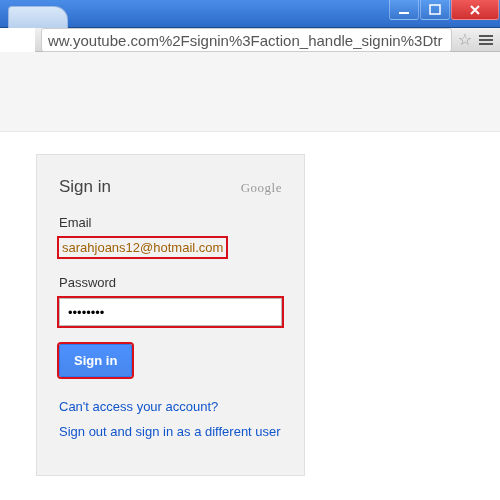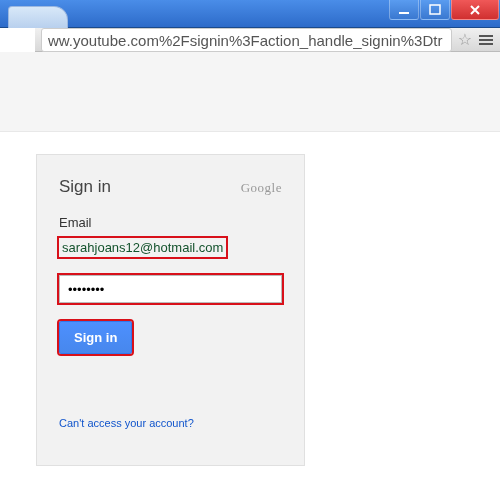--- a/index.html
+++ b/index.html
@@ -73,21 +73,21 @@
       padding: 22px 22px 26px 22px;
     }
     .card-header { display: flex; justify-content: space-between; align-items: baseline; margin-bottom: 18px; }
     .signin-title { font-size: 17px; color: #444; font-weight: normal; }
     .google-logo { font-family: Liberation Serif, serif; font-size: 13px; color: #999; letter-spacing: 0.5px; }
     
     .field-label { font-size: 13px; font-weight: normal; color: #333; margin-bottom: 8px; display: block; }
     .email-display {
       display: inline-block;
       font-size: 13px;
-      color: #14532d;
+      color: #a16207;
       padding: 2px 3px;
       margin-bottom: 18px;
     }
     .highlight-red { outline: 2px solid #d8101a; outline-offset: 0; }
     
     .password-input {
       width: 100%;
       height: 28px;
       border: 1px solid #bbb;
       padding: 0 8px;
@@ -101,21 +101,21 @@
       border: 1px solid #3079ed;
       color: #fff;
       font-size: 13px;
       font-weight: bold;
       padding: 8px 14px;
       cursor: pointer;
       border-radius: 2px;
       margin-bottom: 22px;
     }
     
-    .link { display: block; color: #1155cc; font-size: 11px; text-decoration: none; margin-bottom: 10px; cursor: pointer; margin-top: 41px; }
+    .link { display: block; color: #1155cc; font-size: 13px; text-decoration: none; margin-bottom: 10px; cursor: pointer; }
   </style>
 </head>
 <body>
 
 <div class="titlebar">
   <div class="tab-shape"></div>
   <div class="win-controls">
     <div class="win-btn">
       <svg viewBox="0 0 12 12">
           <rect x="1" y="8" width="10" height="2" fill="#fff"></rect>
@@ -148,18 +148,20 @@
 
 <div class="signin-card">
   <div class="card-header">
     <span class="signin-title">Sign in</span>
     <span class="google-logo">Google</span>
   </div>
 
   <span class="field-label">Email</span>
   <span class="email-display highlight-red">sarahjoans12@hotmail.com</span>
 
+  <span class="field-label">Password</span>
   <input type="password" class="password-input highlight-red" value="••••••••" style="">
 
   <button class="signin-button highlight-red">Sign in</button>
 
   <a class="link">Can't access your account?</a>
+  <a class="link">Sign out and sign in as a different user</a>
 </div>
 
 </body></html>

